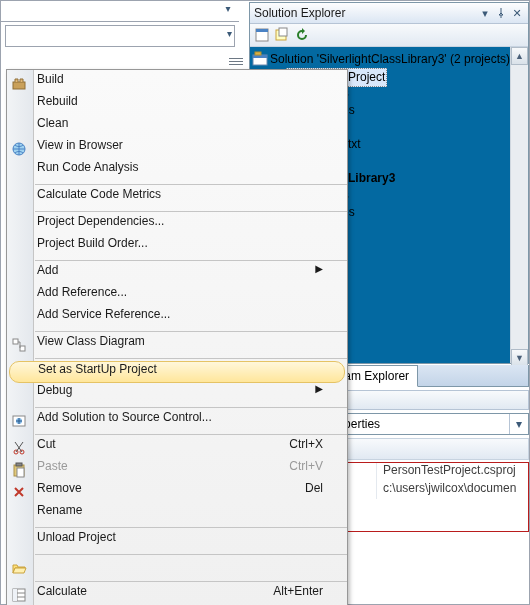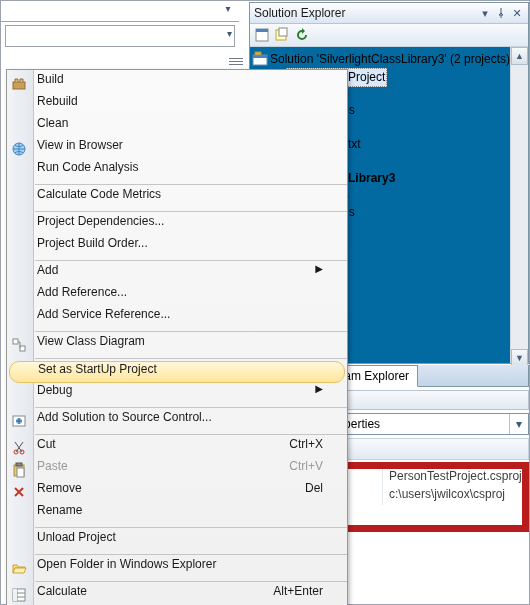--- a/index.html
+++ b/index.html
@@ -26,21 +26,21 @@
 .tabstrip{position:absolute;left:248px;top:364px;width:280px;height:22px;background:linear-gradient(#dbe6f3,#c3d4e8);display:flex;align-items:center;border:1px solid #7e97a8;border-top:none;box-sizing:border-box}
 .tab{height:20px;display:flex;align-items:center;gap:4px;padding:0 8px;font-size:12px}
 .tab.active{background:#fff;border:1px solid #7e97a8;border-bottom-color:#fff}
 
 
 .pg-bar{position:absolute;left:248px;top:389px;width:280px;height:20px;background:linear-gradient(#f8fafc,#e1e9f2);border:1px solid #b6c4d5;box-sizing:border-box}
 .pg-combo{position:absolute;left:248px;top:412px;width:280px;height:22px;background:#fff;border:1px solid #7e97a8;box-sizing:border-box;display:flex;align-items:center}
 .pg-combo .l{padding:0 6px;color:#000}
 .pg-combo .arrow{margin-left:auto;width:18px;text-align:center;color:#3c5a78;border-left:1px solid #b6c4d5;height:100%;display:flex;align-items:center;justify-content:center}
 .pg-tools{position:absolute;left:248px;top:437px;width:280px;height:22px;background:linear-gradient(#f8fafc,#e1e9f2);border:1px solid #c7d3e0;box-sizing:border-box}
-.pg-grid{position:absolute;left:248px;top:461px;width:280px;height:70px;border:7px solid #b91c1c;box-sizing:border-box;background:#fff}
+.pg-grid{position:absolute;left:248px;top:461px;width:280px;height:70px;border:1px solid #b91c1c;box-sizing:border-box;background:#fff}
 .pg-row{display:flex;height:18px;font-size:12px}
 .pg-row .k{width:120px;padding-left:6px;color:#6d6d6d;border-right:1px solid #e4e9ef}
 .pg-row .v{flex:1;padding-left:6px;color:#3d3d3d;overflow:hidden;white-space:nowrap}
 
 
 .left-top{position:absolute;left:0;top:2px;width:238px;height:18px;border-bottom:1px solid #9ca3af}
 .left-top .dd{position:absolute;right:4px;top:0;width:14px;height:14px;color:#3c5a78;font-size:10px;text-align:center}
 .left-combo{position:absolute;left:4px;top:24px;width:228px;height:20px;background:#fff;border:1px solid #9ca3af}
 .left-combo .arrow{position:absolute;right:2px;top:2px;font-size:10px;color:#3c5a78}
 .split-grip{position:absolute;left:228px;top:56px;width:14px;height:10px;display:flex;flex-direction:column}
@@ -248,21 +248,21 @@
     <span class="arrow">▾</span>
   </div>
   <div class="pg-tools"></div>
   <div class="pg-grid" id="pg-grid">
       <div class="pg-row">
         <div class="k">e</div>
         <div class="v">PersonTestProject.csproj</div>
       </div>
       <div class="pg-row">
         <div class="k">lder</div>
-        <div class="v">c:\users\jwilcox\csproj</div>
+        <div class="v">c:\users\jwilcox\documen</div>
       </div>
     </div>
 
   <div class="ctx">
     <div class="gutter"></div>
     <ul id="ctx-list">
         <li class="">
           <span class="icon">
             <svg width="16" height="16">
               <rect x="2" y="7" width="12" height="7" fill="#c9a05a" stroke="#8f6f36"></rect>
@@ -381,21 +381,20 @@
           <span>Unload Project</span>
         </li>
         <li class="sep"></li>
         <li class="">
           <span class="icon">
             <svg width="16" height="16">
               <path d="M2 5h4l1 2h7v1H4l-2 5V5z" fill="#ffe17a" stroke="#caa33e"></path>
               <path d="M4 8h11l-2 5H2z" fill="#fff0b0" stroke="#caa33e"></path>
             </svg>
           </span>
-          <span>Open Folder in Windows Explorer</span>
         </li>
         <li class="sep"></li>
         <li class="">
           <span class="icon">
             <svg width="16" height="16">
               <rect x="2" y="2" width="12" height="12" fill="#fff" stroke="#888"></rect>
               <path d="M6 2v12M2 6h12M2 10h12" stroke="#888"></path>
               <rect x="2" y="2" width="4" height="12" fill="#eef2f7"></rect>
             </svg>
           </span>

